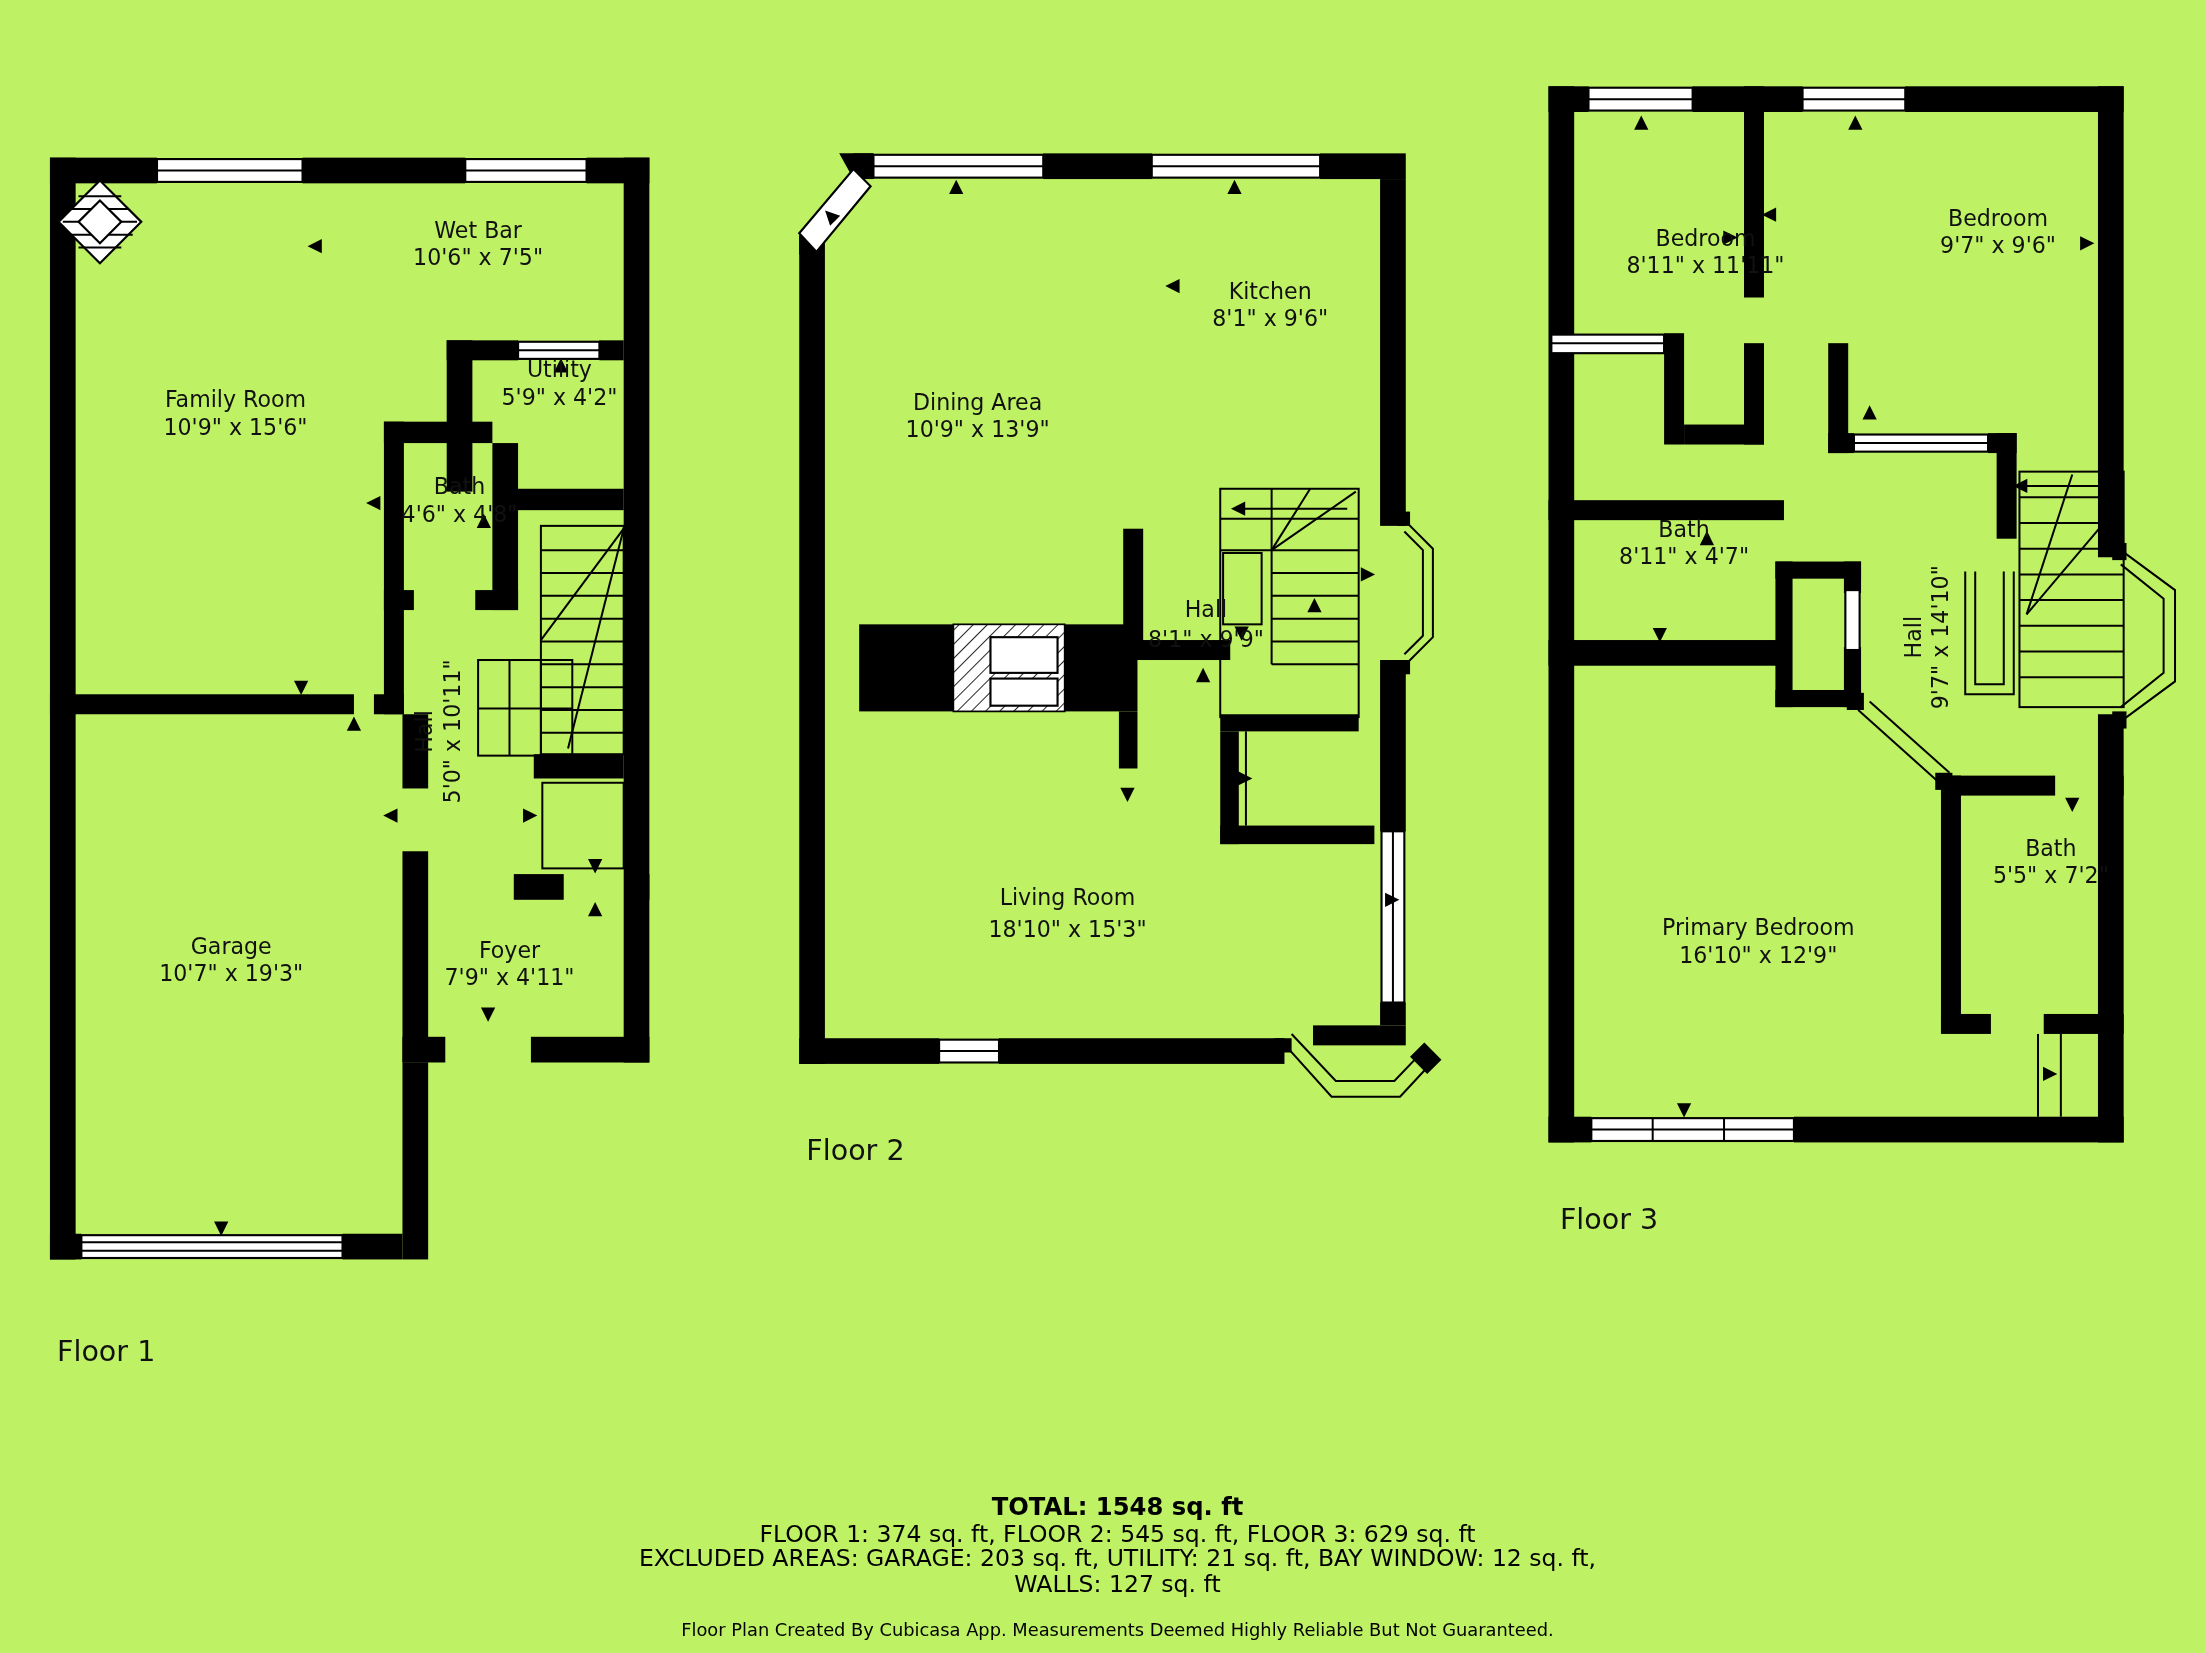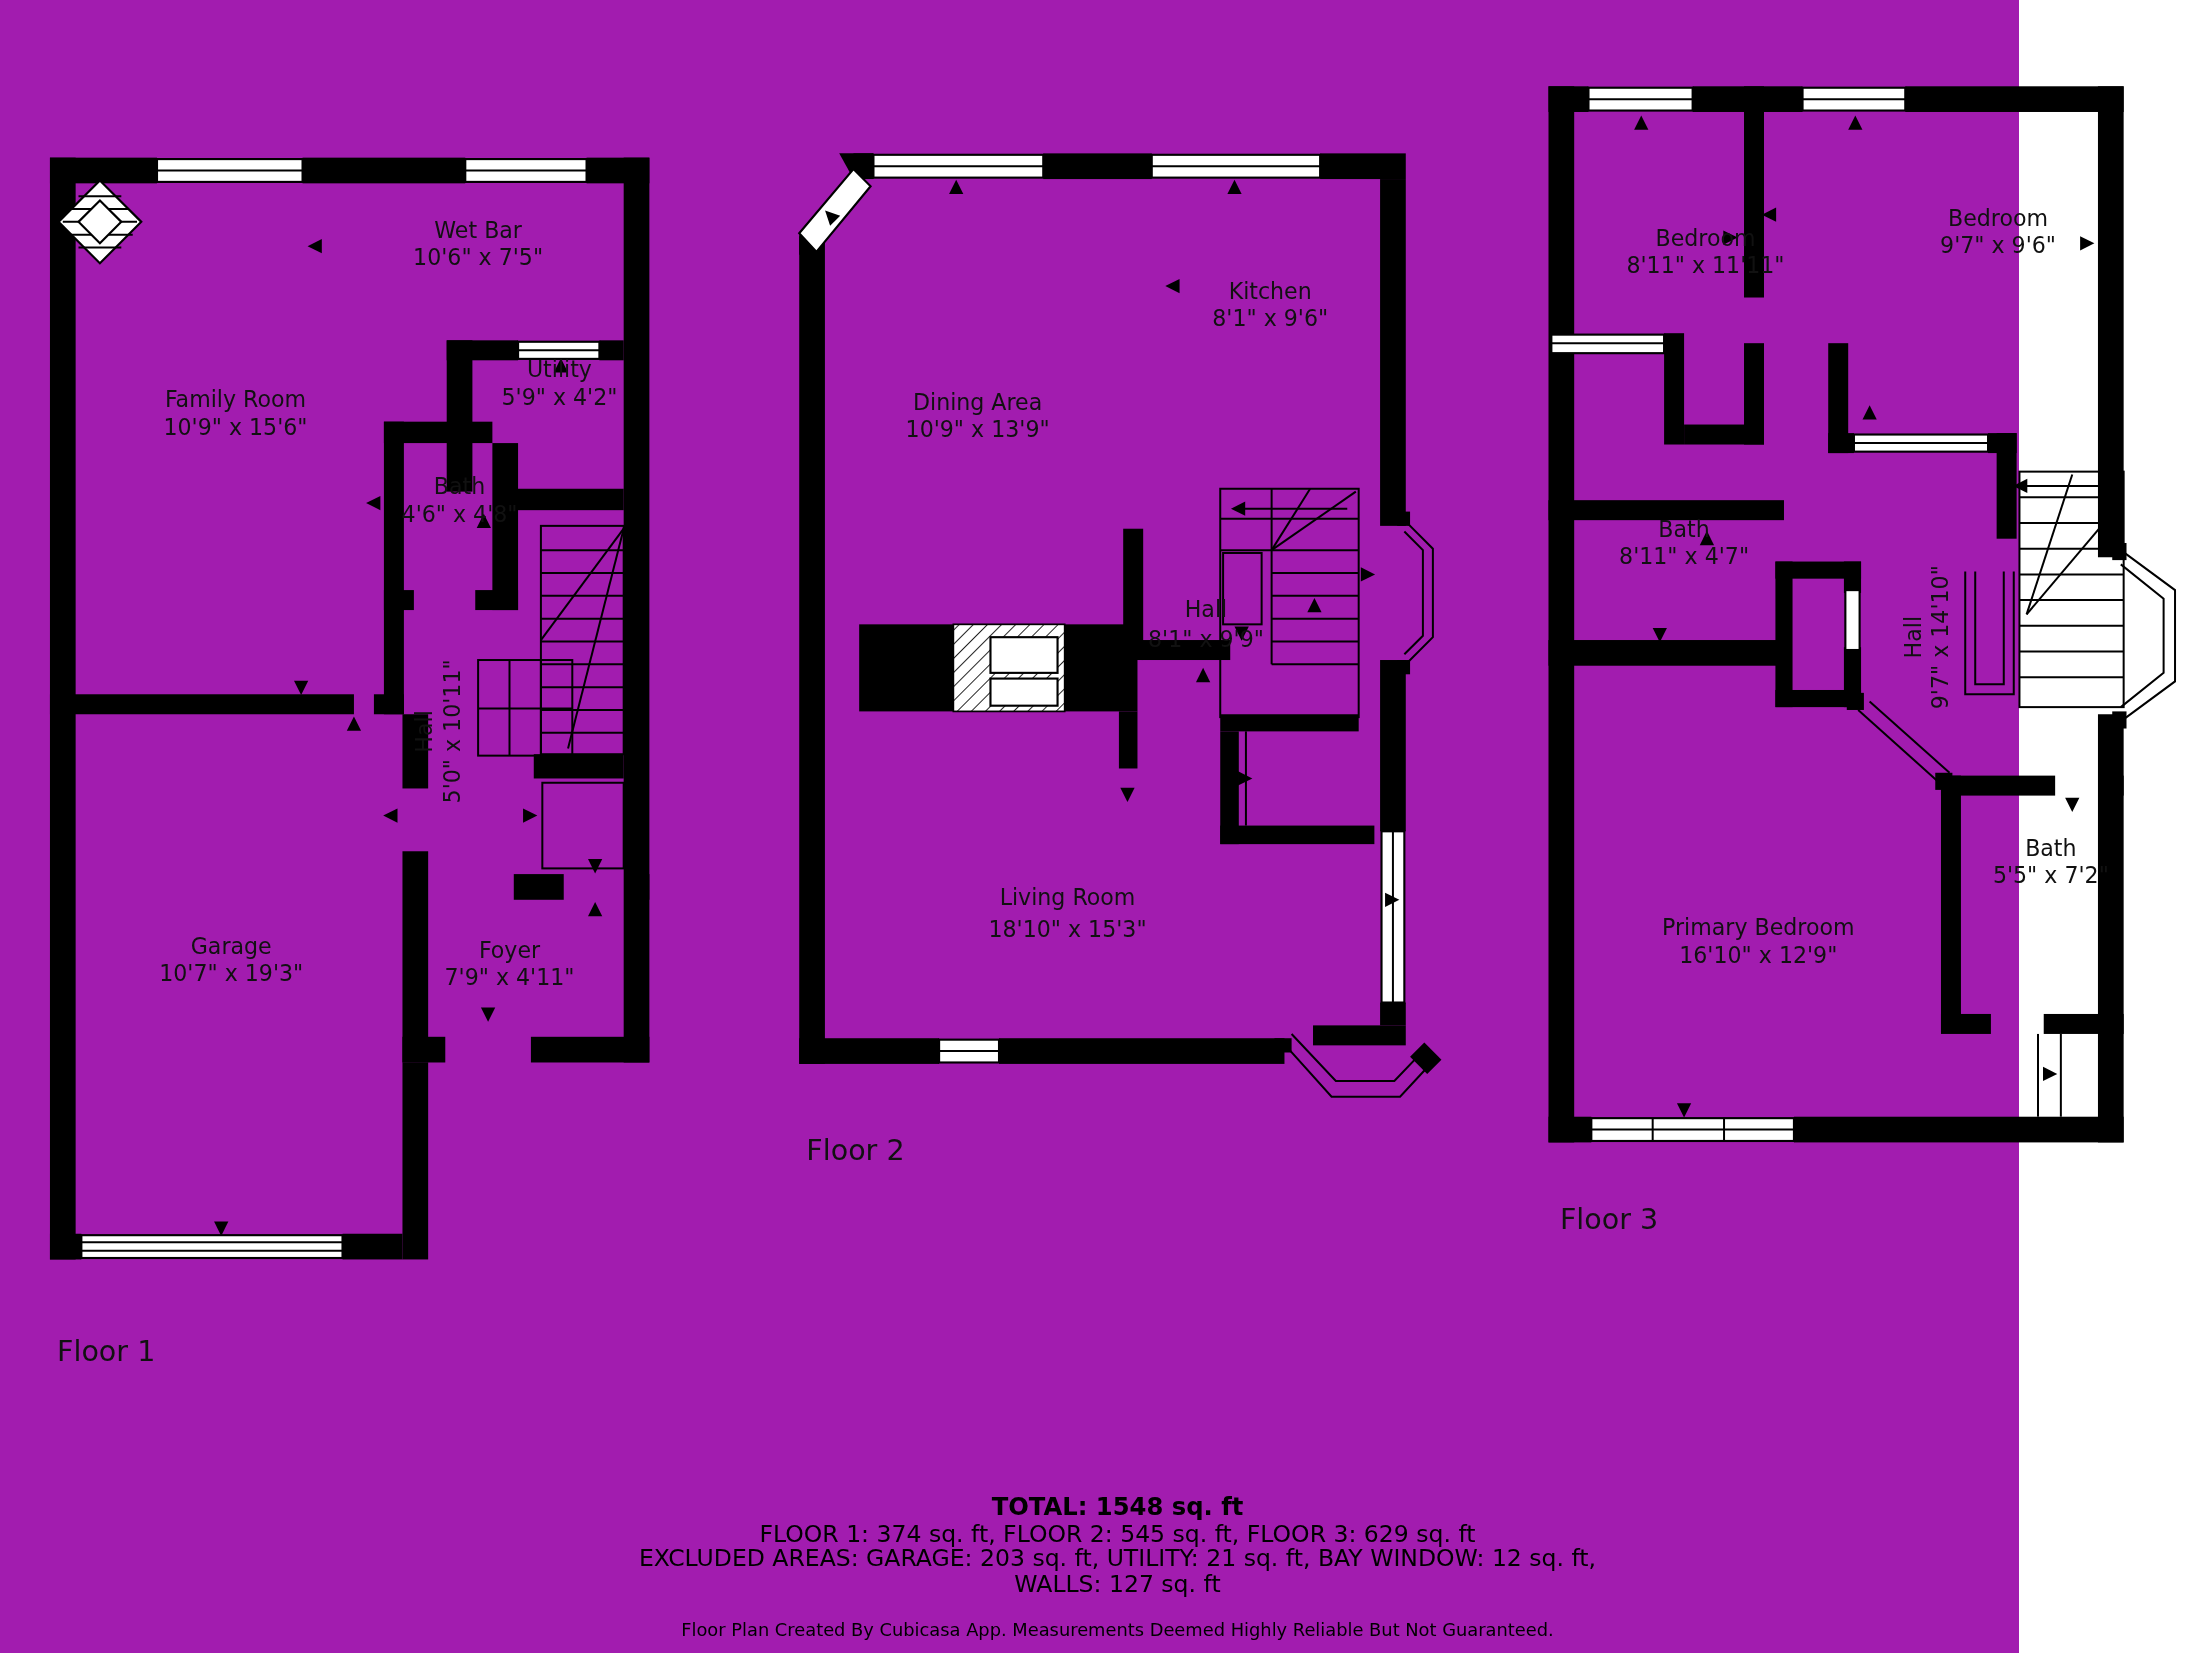--- a/index.html
+++ b/index.html
@@ -1,17 +1,17 @@
 <!DOCTYPE html>
 <html style="font-size:9.2px"><head>
 <meta charset="utf-8">
 <style>
   html,body{margin:0;padding:0;background:#fff;}
   body{font-family:"DejaVu Sans","Liberation Sans",sans-serif;}
-  #stage{width:2019px;height:1654px;background:#a21caf;}
+  #stage{width:2205px;height:1654px;background:#bef264;}
   svg{display:block;}
   .w{fill:#000;stroke:none;}
   .tl{fill:none;stroke:#000;stroke-width:1.4;}
   .win{fill:#fff;stroke:#000;stroke-width:1.5;}
   .rmname{font-size:15.5px;fill:#111;}
   .rmdims{font-size:15.5px;fill:#111;}
   .floorlbl{font-size:20px;fill:#111;}
   .sumbold{font-size:17px;font-weight:bold;fill:#000;}
   .sumline{font-size:16.5px;fill:#000;}
   .footer{font-size:12.5px;fill:#000;}

